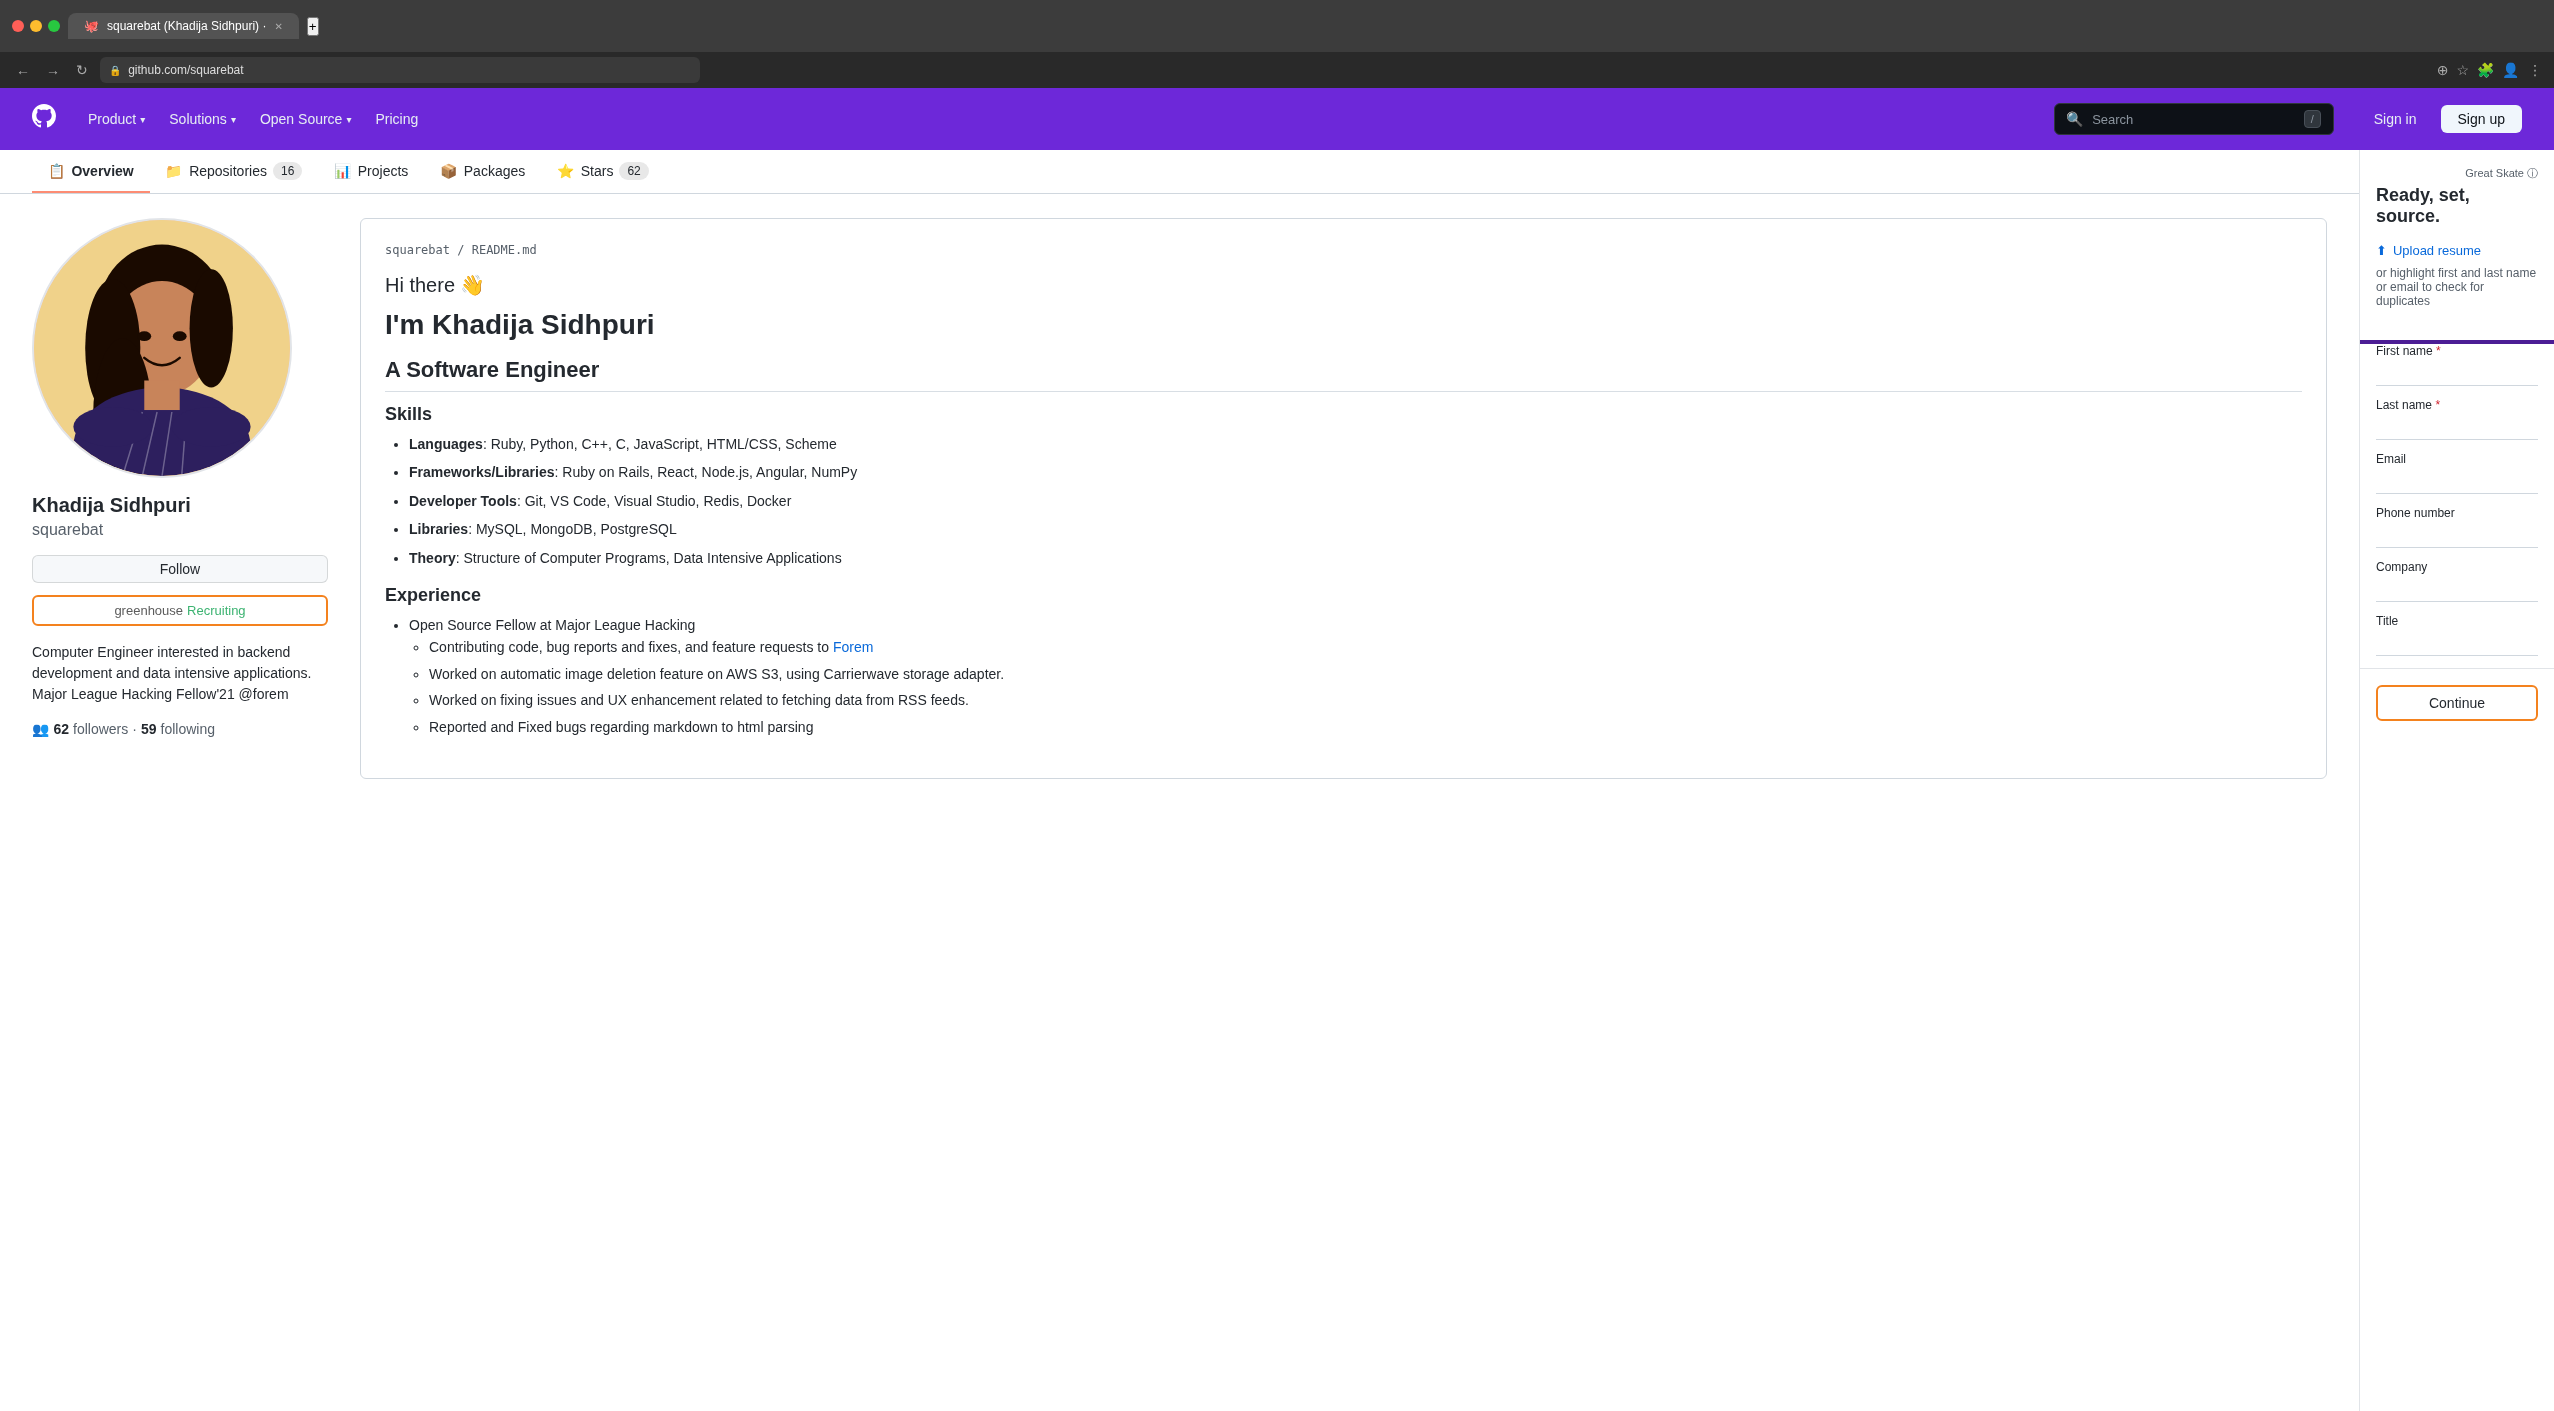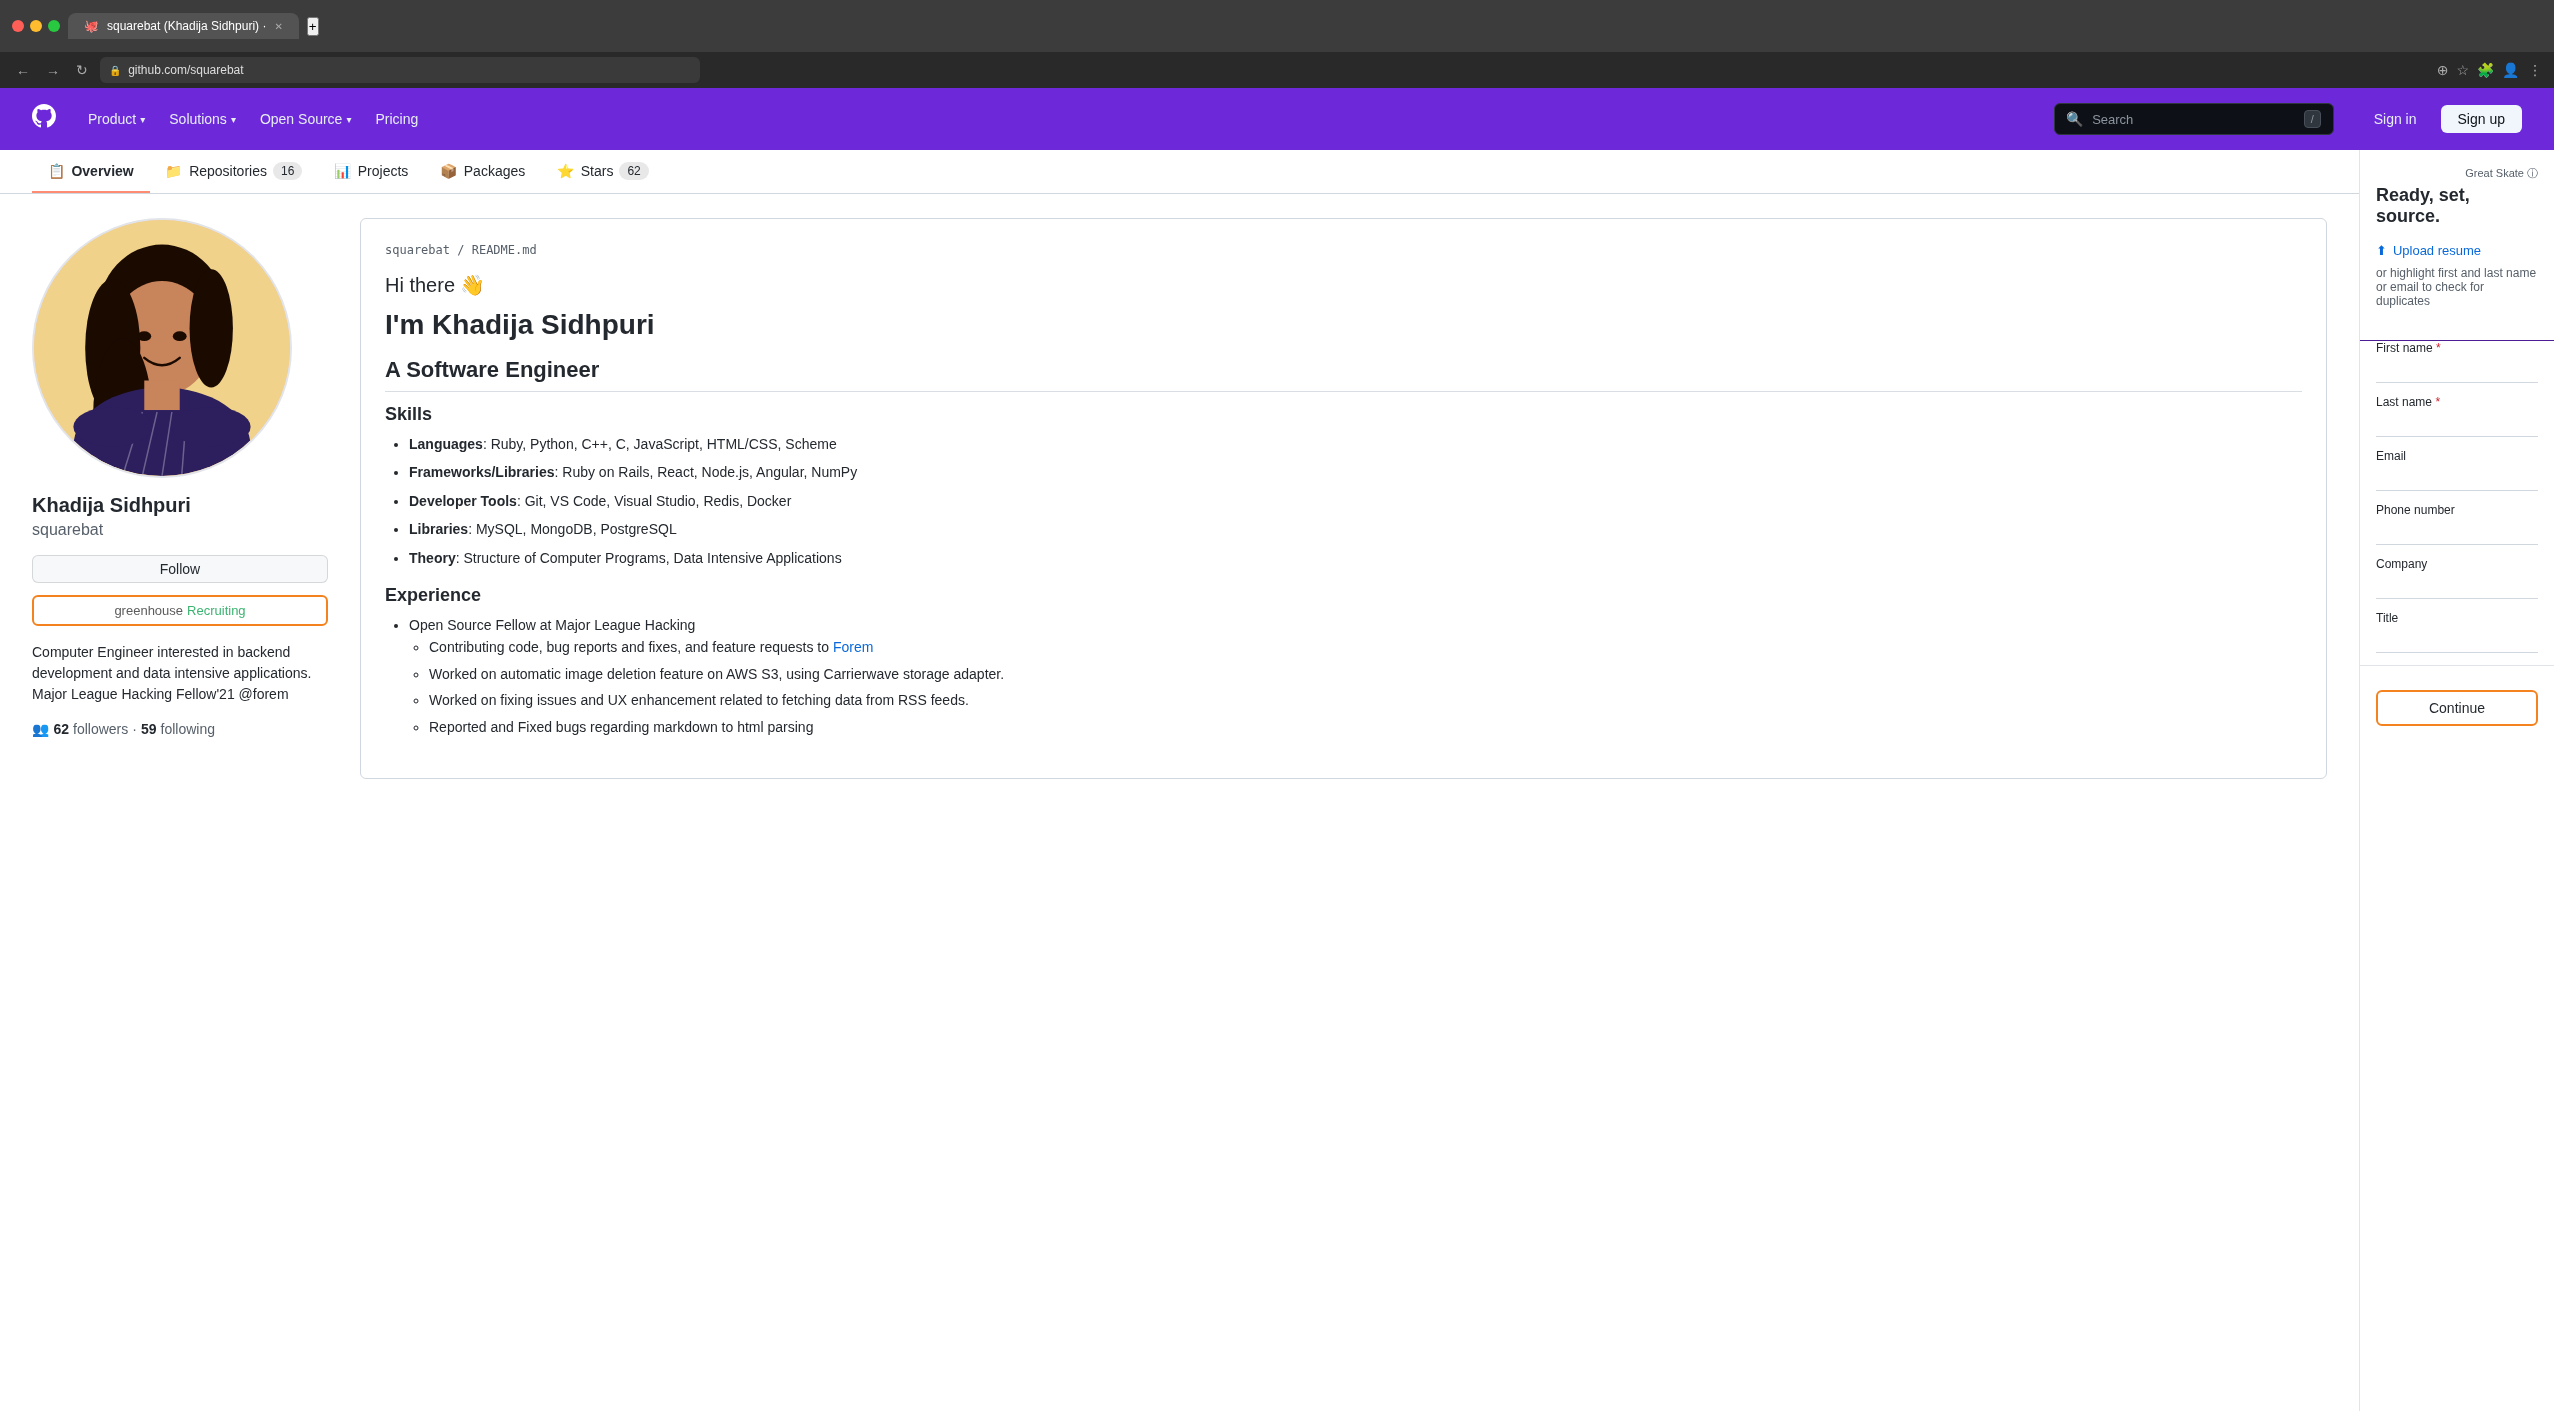--- a/index.html
+++ b/index.html
@@ -70,31 +70,31 @@
     .readme-h3 { font-size: 18px; font-weight: 600; color: #24292f; margin-bottom: 8px; }
     .readme-greeting { font-size: 20px; color: #24292f; margin-bottom: 12px; }
     .readme-ul { padding-left: 24px; margin-bottom: 16px; }
     .readme-ul li { margin-bottom: 6px; font-size: 14px; line-height: 1.6; }
     .readme-ul li strong { font-weight: 600; }
     .readme-link { color: #0969da; text-decoration: none; }
     .inner-ul { padding-left: 20px; list-style-type: circle; }
     .inner-ul li { margin-bottom: 4px; font-size: 14px; }
 
     
-    .gh-panel-header { padding: 16px; border-bottom: 1px solid #4c1d95; }
+    .gh-panel-header { padding: 16px; border-bottom: 4px solid #4c1d95; }
     .gh-panel-company { font-size: 11px; color: #57606a; text-align: right; margin-bottom: 4px; }
     .gh-panel-title { font-size: 18px; font-weight: 600; color: #24292f; margin-bottom: 16px; }
     .gh-panel-upload { display: flex; align-items: center; gap: 6px; color: #0969da; font-size: 13px; cursor: pointer; margin-bottom: 8px; }
     .gh-panel-or { font-size: 12px; color: #57606a; margin-bottom: 16px; }
     .gh-panel-form { padding: 0 16px; }
     .form-field { margin-bottom: 12px; }
     .form-label { font-size: 12px; color: #24292f; margin-bottom: 4px; display: block; }
     .form-label .required { color: #cf222e; }
     .form-input { width: 100%; border: none; border-bottom: 1px solid #d0d7de; padding: 4px 0; font-size: 13px; outline: none; }
-    .gh-panel-footer { position: sticky; bottom: 4px; background: #fff; padding: 24px 16px; border-top: 1px solid #e1e4e8; }
+    .gh-panel-footer { position: sticky; bottom: 4px; background: #fff; padding: 16px 16px; border-top: 1px solid #e1e4e8; }
     .continue-btn { width: 100%; padding: 8px; background: #fff; border: 2px solid #f4821e; border-radius: 6px; font-size: 14px; font-weight: 500; color: #24292f; cursor: pointer; }
 
     
     ::-webkit-scrollbar { width: 6px; }
     ::-webkit-scrollbar-track { background: #f1f1f1; }
     ::-webkit-scrollbar-thumb { background: #c1c1c1; border-radius: 3px; }
   </style>
 </head>
 <body>
 

